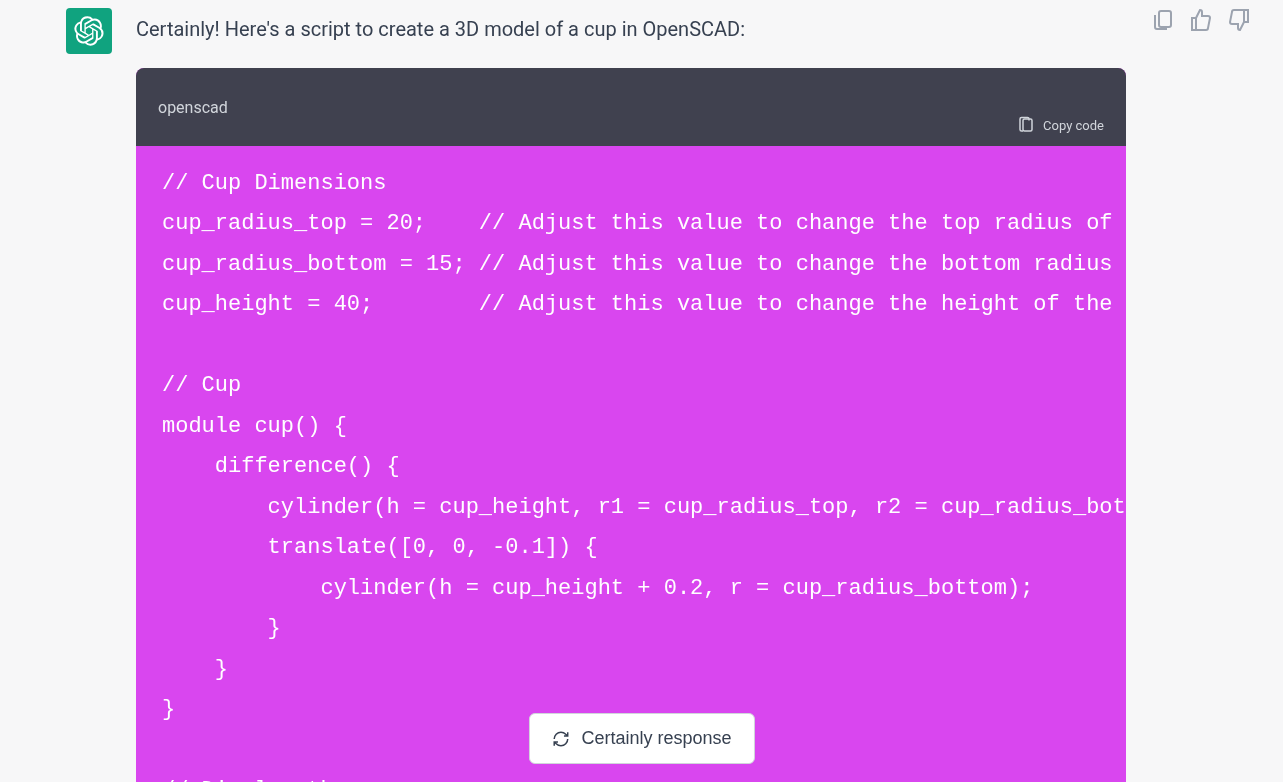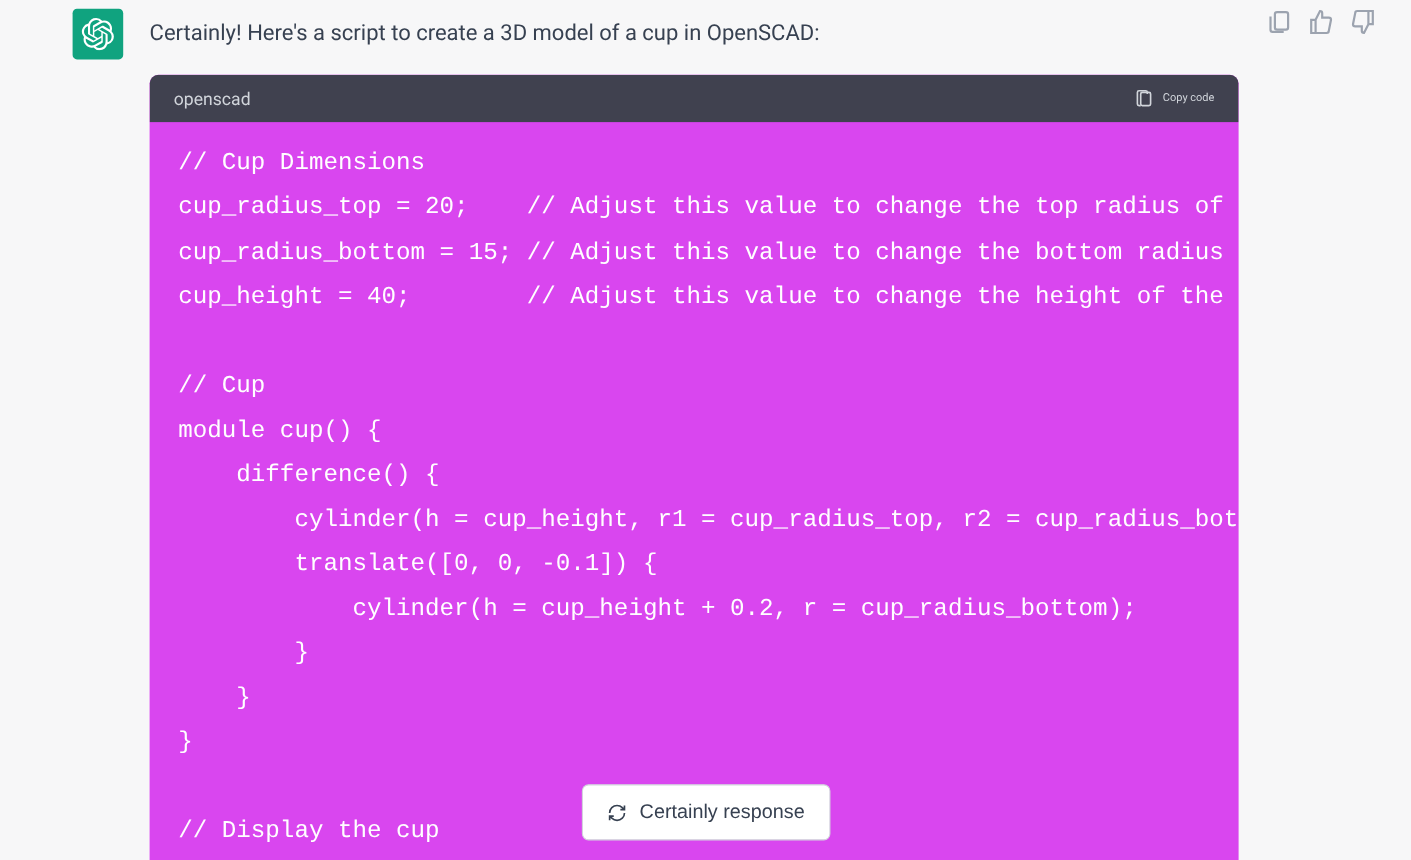--- a/index.html
+++ b/index.html
@@ -77,21 +77,22 @@
     .code-lang {
       color: #d1d5db;
       font-size: 16px;
     }
     .copy-code-btn {
       display: flex;
       align-items: center;
       gap: 8px;
       color: #d1d5db;
       cursor: pointer;
-      font-size: 10px;
+      font-size: 13px;
+      margin-top: 36px;
     }
     .copy-code-btn svg {
       width: 18px;
       height: 18px;
     }
     .code-body {
       padding: 18px 26px;
       font-family: "Consolas", "Monaco", "Courier New", monospace;
       font-size: 22px;
       line-height: 1.84;

